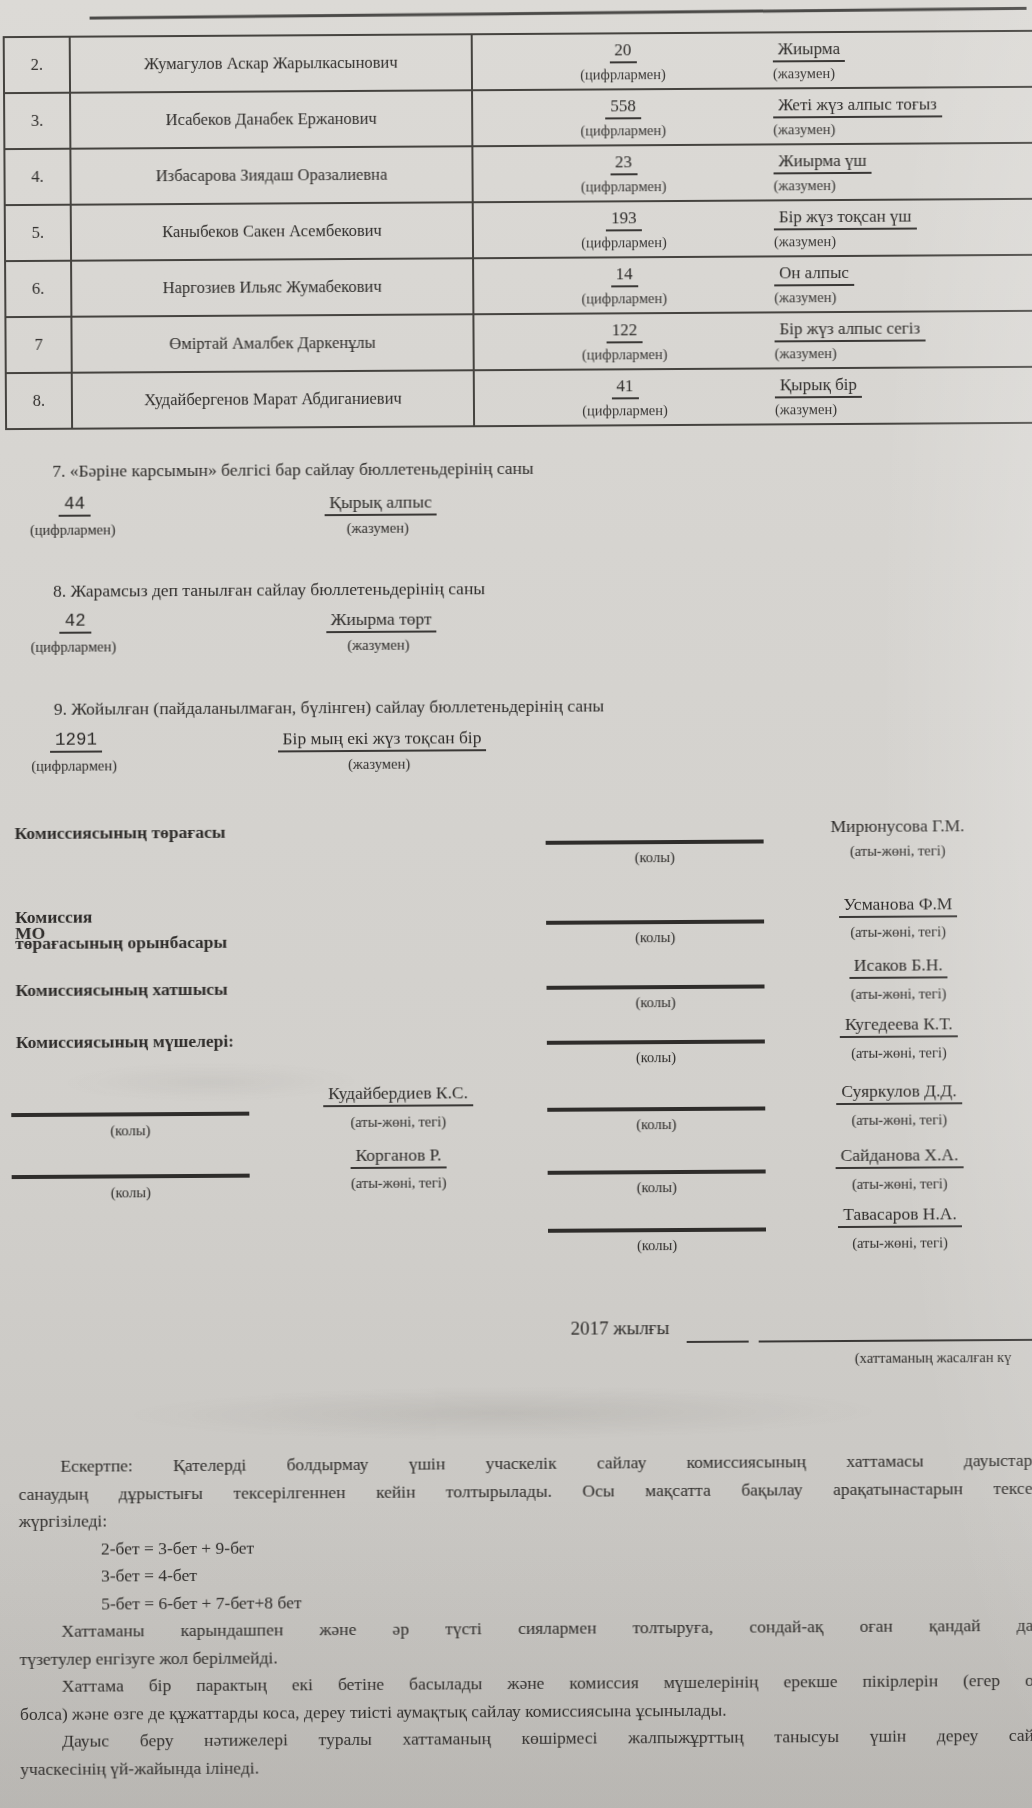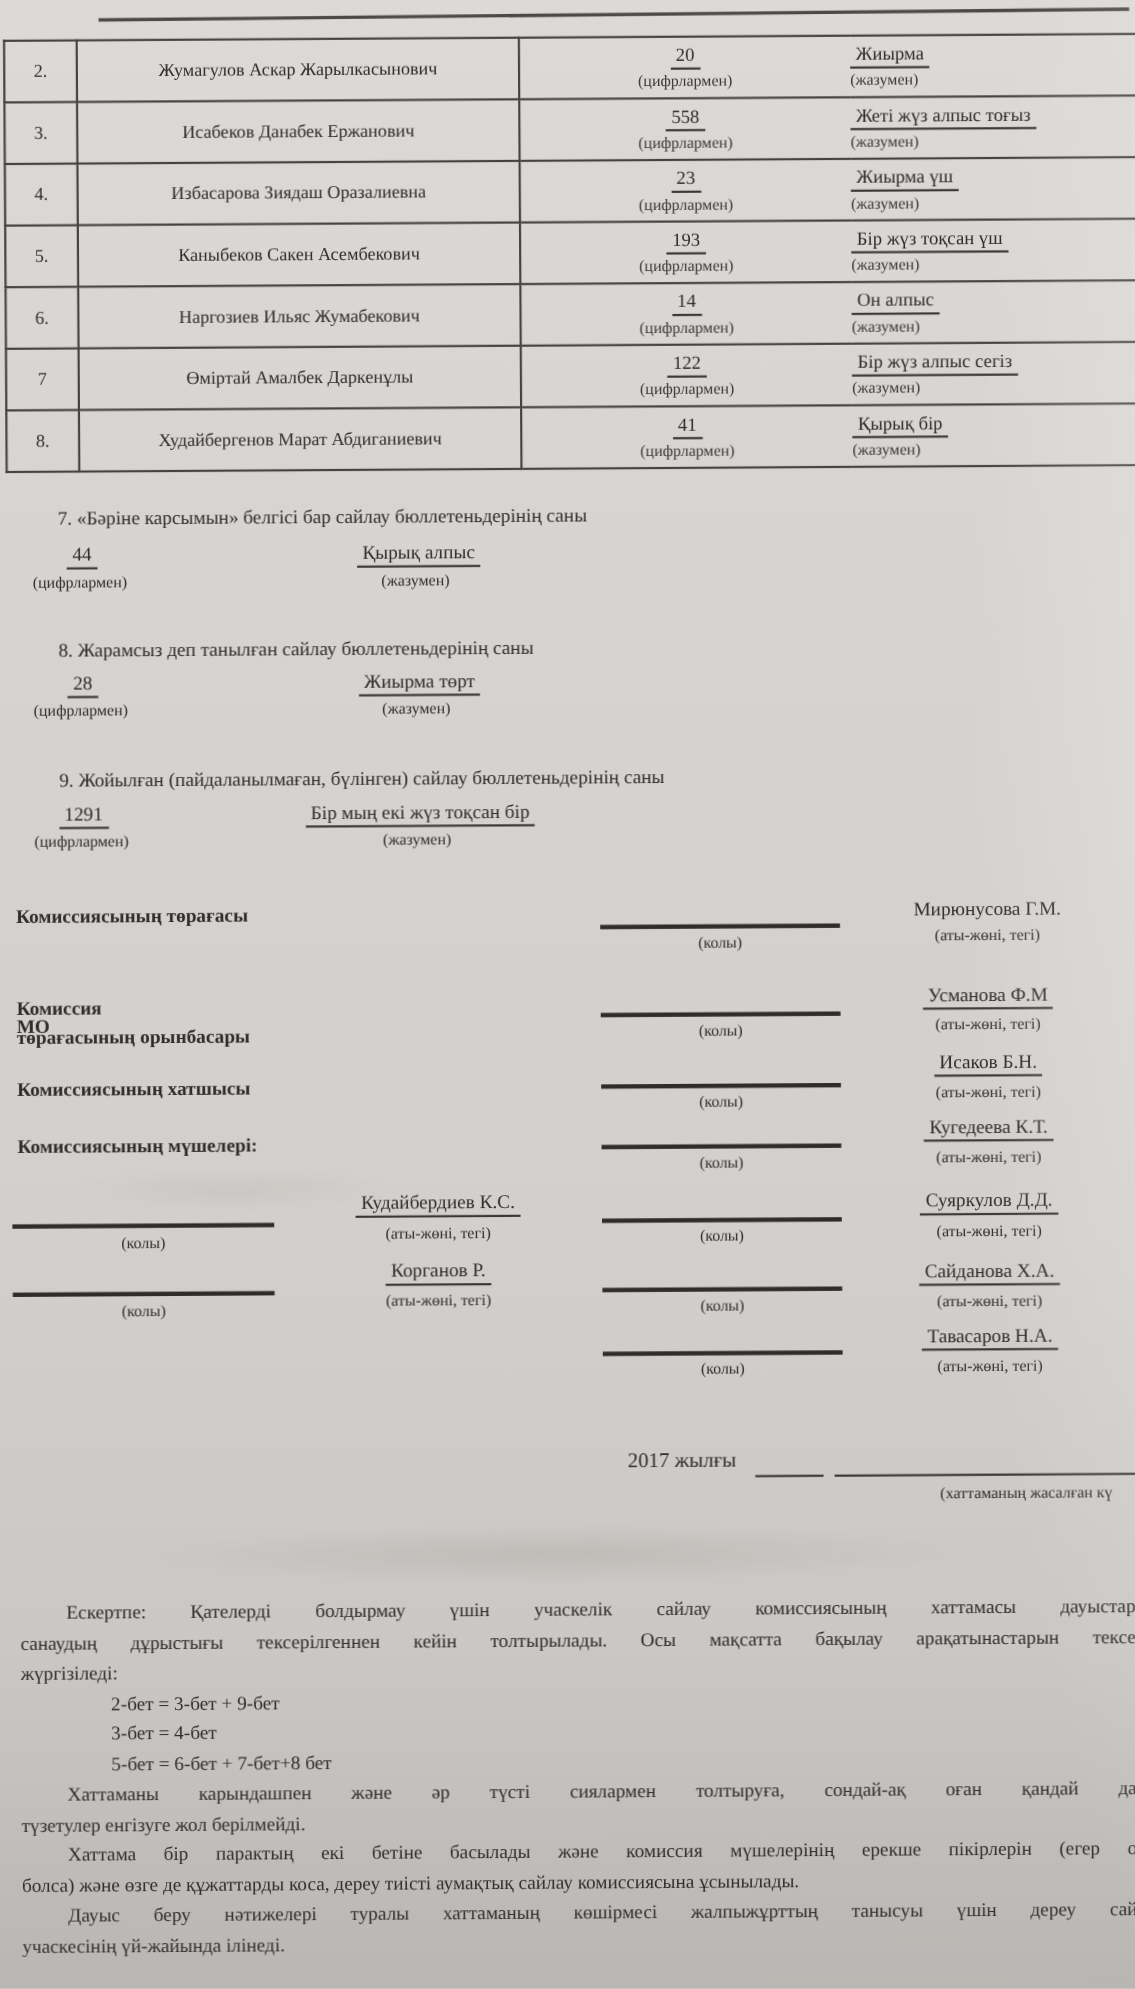--- a/index.html
+++ b/index.html
@@ -36,21 +36,21 @@
   td.c-dig{width:300px;border-top:2.2px solid #45433f;border-bottom:2.2px solid #45433f;text-align:center;}
   td.c-words{width:336px;border-top:2.2px solid #45433f;border-bottom:2.2px solid #45433f;text-align:left;padding-left:10px;}
   .val{font-size:17px;line-height:21px;}
   .u{display:inline-block;border-bottom:2px solid #3a3836;padding:0 5px 1px 5px;}
   .cap{font-size:14.5px;line-height:19px;color:#3a3836;}
   td .cap{margin-top:2px;}
 
   
   .sec{position:absolute;left:0;width:1032px;}
   .s-head{position:absolute;left:55px;top:0;font-size:17.5px;white-space:nowrap;}
-  .s-dig{position:absolute;left:12px;width:130px;text-align:center;font-size:17.5px;}
+  .s-dig{position:absolute;left:12px;width:130px;text-align:center;font-size:17.5px;font-family:Liberation Mono, monospace;}
   .s-words{position:absolute;left:238px;width:290px;text-align:center;font-size:17.5px;}
   .s-cap-d{position:absolute;left:0px;width:150px;text-align:center;font-size:14.5px;}
   .s-cap-w{position:absolute;left:250px;width:260px;text-align:center;font-size:14.5px;}
 
   
   .lab{position:absolute;left:15px;font-size:17.5px;font-weight:bold;white-space:nowrap;}
   .sigline{position:absolute;height:3.5px;background:#2f2d2b;}
   .sigline.r{left:546px;width:218px;}
   .sigline.l{left:10px;width:238px;}
   .kcap{position:absolute;width:218px;text-align:center;font-size:14.5px;}
@@ -173,21 +173,21 @@
     <div class="sec" style="top:458px">
       <div class="s-head">7. «Бәріне карсымын» белгісі бар сайлау бюллетеньдерінің саны</div>
       <div class="s-dig" style="top:33px"><span class="u">44</span></div>
       <div class="s-words" style="top:33px"><span class="u">Қырық алпыс</span></div>
       <div class="s-cap-d" style="top:61px">(цифрлармен)</div>
       <div class="s-cap-w" style="top:61px">(жазумен)</div>
     </div>
 
     <div class="sec" style="top:578px">
       <div class="s-head">8. Жарамсыз деп танылған сайлау бюллетеньдерінің саны</div>
-      <div class="s-dig" style="top:30px"><span class="u">28</span></div>
+      <div class="s-dig" style="top:30px"><span class="u">42</span></div>
       <div class="s-words" style="top:30px"><span class="u">Жиырма төрт</span></div>
       <div class="s-cap-d" style="top:58px">(цифрлармен)</div>
       <div class="s-cap-w" style="top:58px">(жазумен)</div>
     </div>
 
     <div class="sec" style="top:696px">
       <div class="s-head">9. Жойылған (пайдаланылмаған, бүлінген) сайлау бюллетеньдерінің  саны</div>
       <div class="s-dig" style="top:31px"><span class="u">1291</span></div>
       <div class="s-words" style="top:31px"><span class="u">Бір мың екі жүз тоқсан бір</span></div>
       <div class="s-cap-d" style="top:59px">(цифрлармен)</div>

